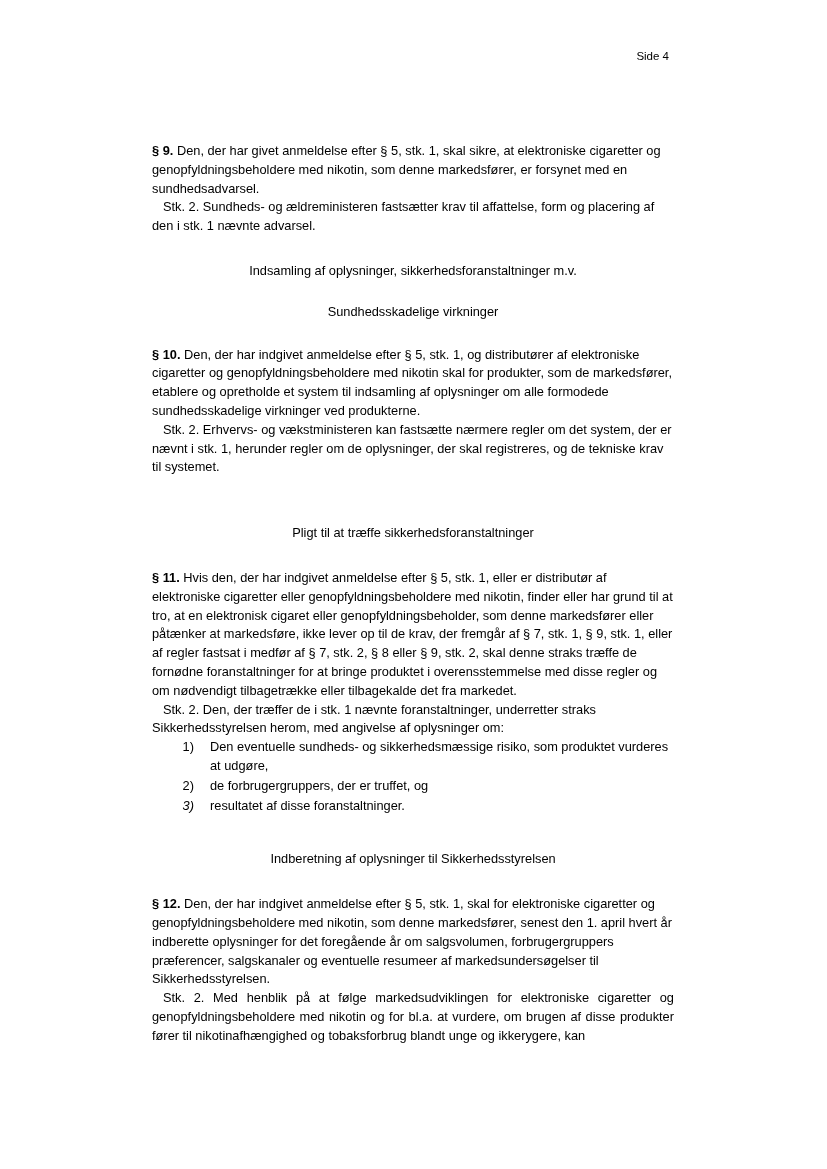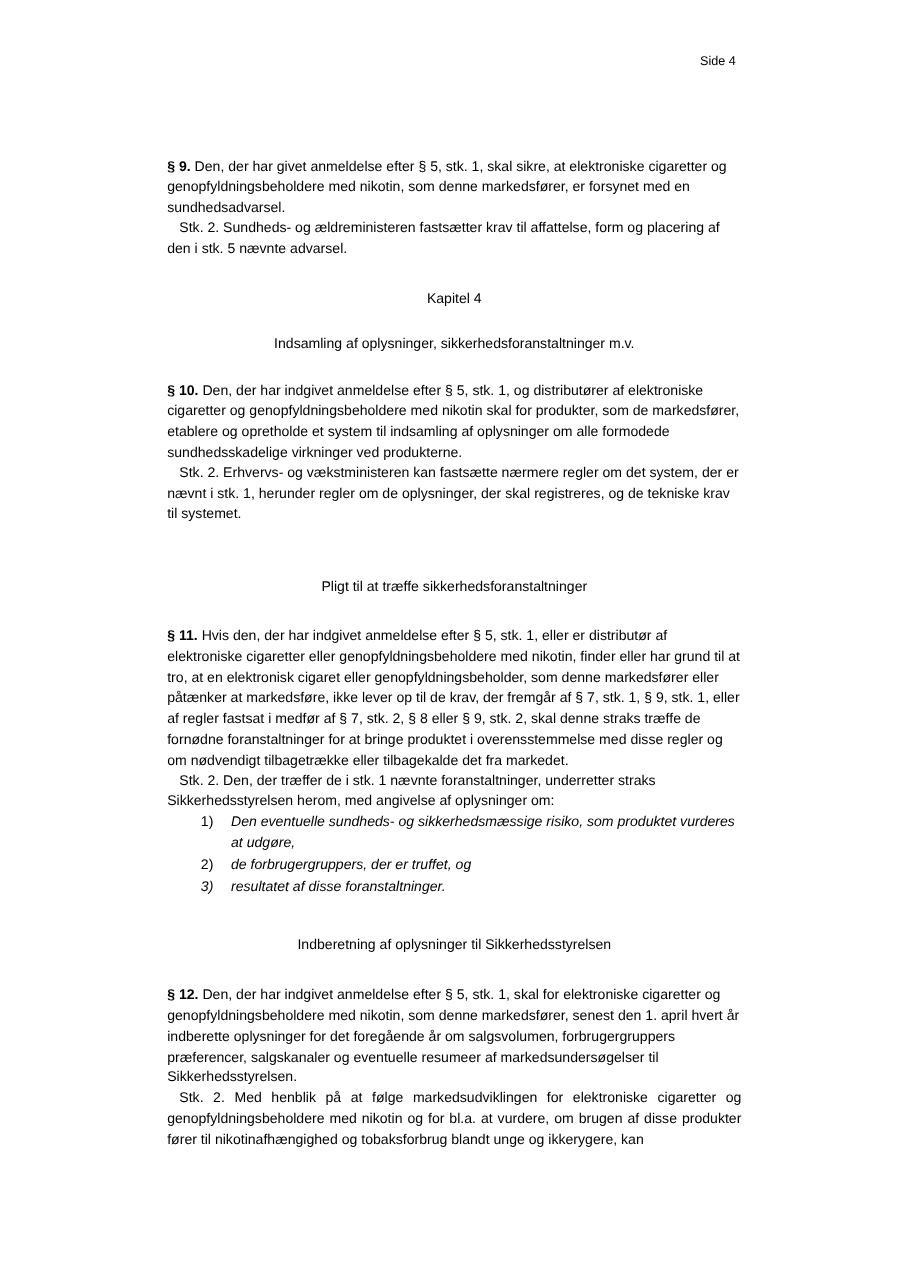--- a/index.html
+++ b/index.html
@@ -90,45 +90,44 @@
   }
   .numlist li .num {
     width: 40px;
     flex: 0 0 40px;
     text-align: right;
     padding-right: 16px;
     box-sizing: border-box;
   }
   .numlist li .txt {
     flex: 1 1 auto;
-    font-style: italic;
   }
   .numlist li .num.italic,
   .numlist li .txt.italic {
     font-style: italic;
   }
 </style>
 </head>
 <body>
 
 <div class="page">
 
   <div class="page-header">
     <span>Side 4</span>
   </div>
 
   <div class="content">
 
 
     <p class="para-tight"><span class="bold">§ 9.</span><span> Den, der har givet anmeldelse efter § 5, stk. 1, skal sikre, at elektroniske cigaretter og genopfyldningsbeholdere med nikotin, som denne markedsfører, er forsynet med en sundhedsadvarsel.</span></p>
-    <p class="para indent"><span class="italic">Stk. 2.</span><span> Sundheds- og ældreministeren fastsætter krav til affattelse, form og placering af den i stk. 5 nævnte advarsel.</span></p>
+    <p class="para indent"><span class="italic">Stk. 2.</span><span> Sundheds- og ældreministeren fastsætter krav til affattelse, form og placering af den i stk. 1 nævnte advarsel.</span></p>
 
     <div class="heading-block">
-      <p class="center">Kapitel 4</p>
       <p class="center italic">Indsamling af oplysninger, sikkerhedsforanstaltninger m.v.</p>
+      <p class="center italic">Sundhedsskadelige virkninger</p>
     </div>
 
     <p class="para-tight"><span class="bold">§ 10.</span><span> Den, der har indgivet anmeldelse efter § 5, stk. 1, og distributører af elektroniske cigaretter og genopfyldningsbeholdere med nikotin skal for produkter, som de markedsfører, etablere og opretholde et system til indsamling af oplysninger om alle formodede sundhedsskadelige virkninger ved produkterne.</span></p>
     <p class="para indent"><span class="italic">Stk. 2.</span><span> Erhvervs- og vækstministeren kan fastsætte nærmere regler om det system, der er nævnt i stk. 1, herunder regler om de oplysninger, der skal registreres, og de tekniske krav til systemet.</span></p>
 
     <div class="spacer-lg"></div>
     <p class="center italic">Pligt til at træffe sikkerhedsforanstaltninger</p>
     <div class="spacer-md"></div>
 
     <p class="para-tight"><span class="bold">§ 11.</span><span> Hvis den, der har indgivet anmeldelse efter § 5, stk. 1, eller er distributør af elektroniske cigaretter eller genopfyldningsbeholdere med nikotin, finder eller har grund til at tro, at en elektronisk cigaret eller genopfyldningsbeholder, som denne markedsfører eller påtænker at markedsføre, ikke lever op til de krav, der fremgår af § 7, stk. 1, § 9, stk. 1, eller af regler fastsat i medfør af § 7, stk. 2, § 8 eller § 9, stk. 2, skal denne straks træffe de fornødne foranstaltninger for at bringe produktet i overensstemmelse med disse regler og om nødvendigt tilbagetrække eller tilbagekalde det fra markedet.</span></p>

